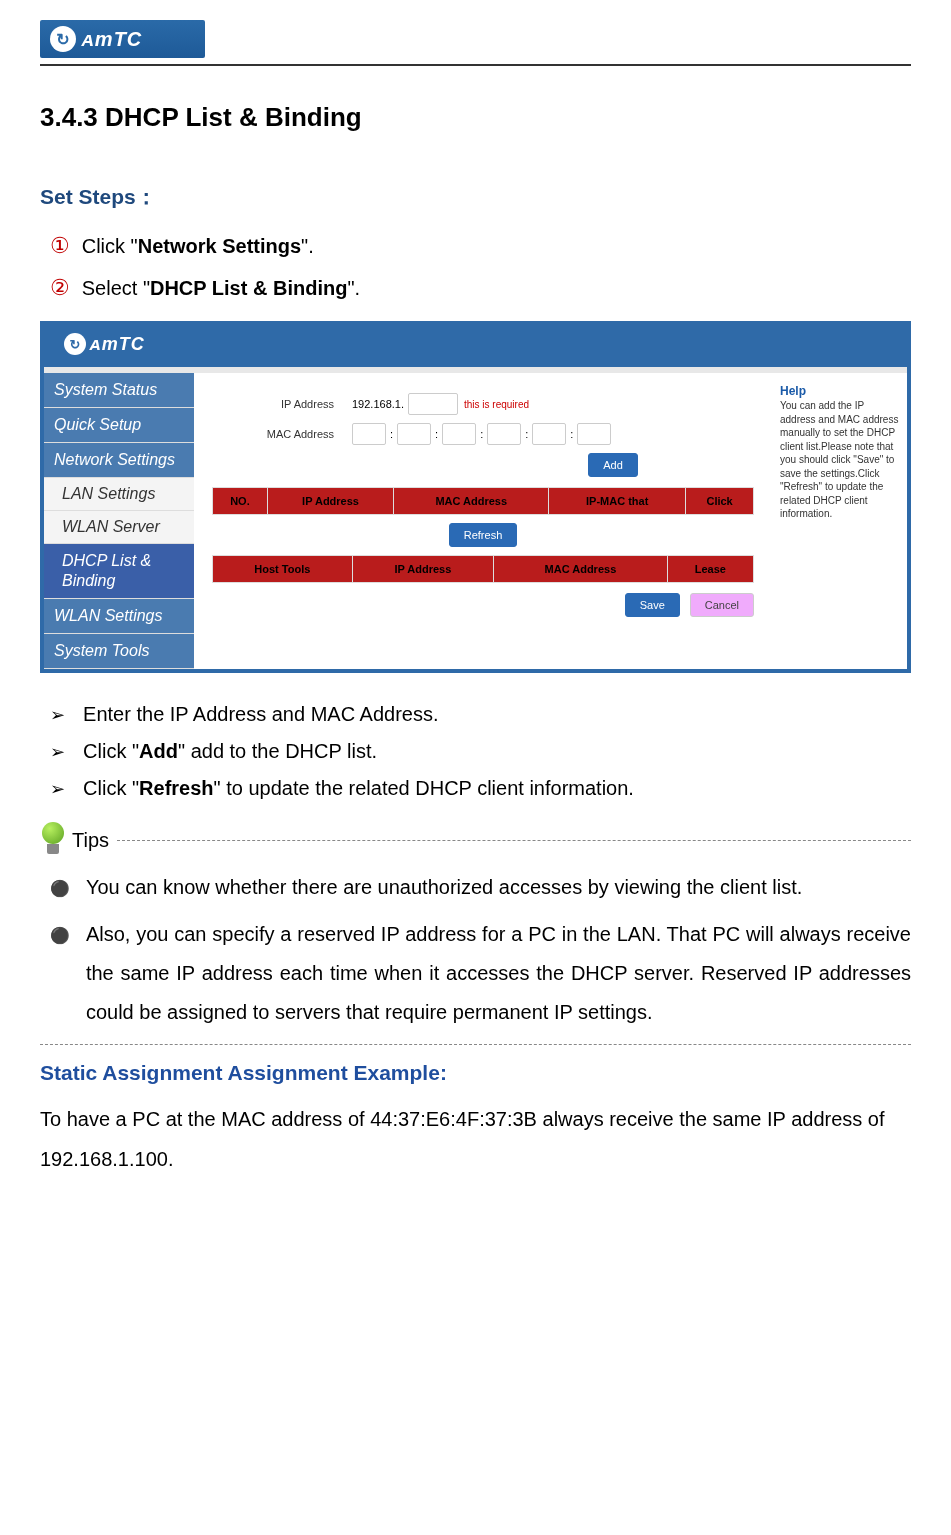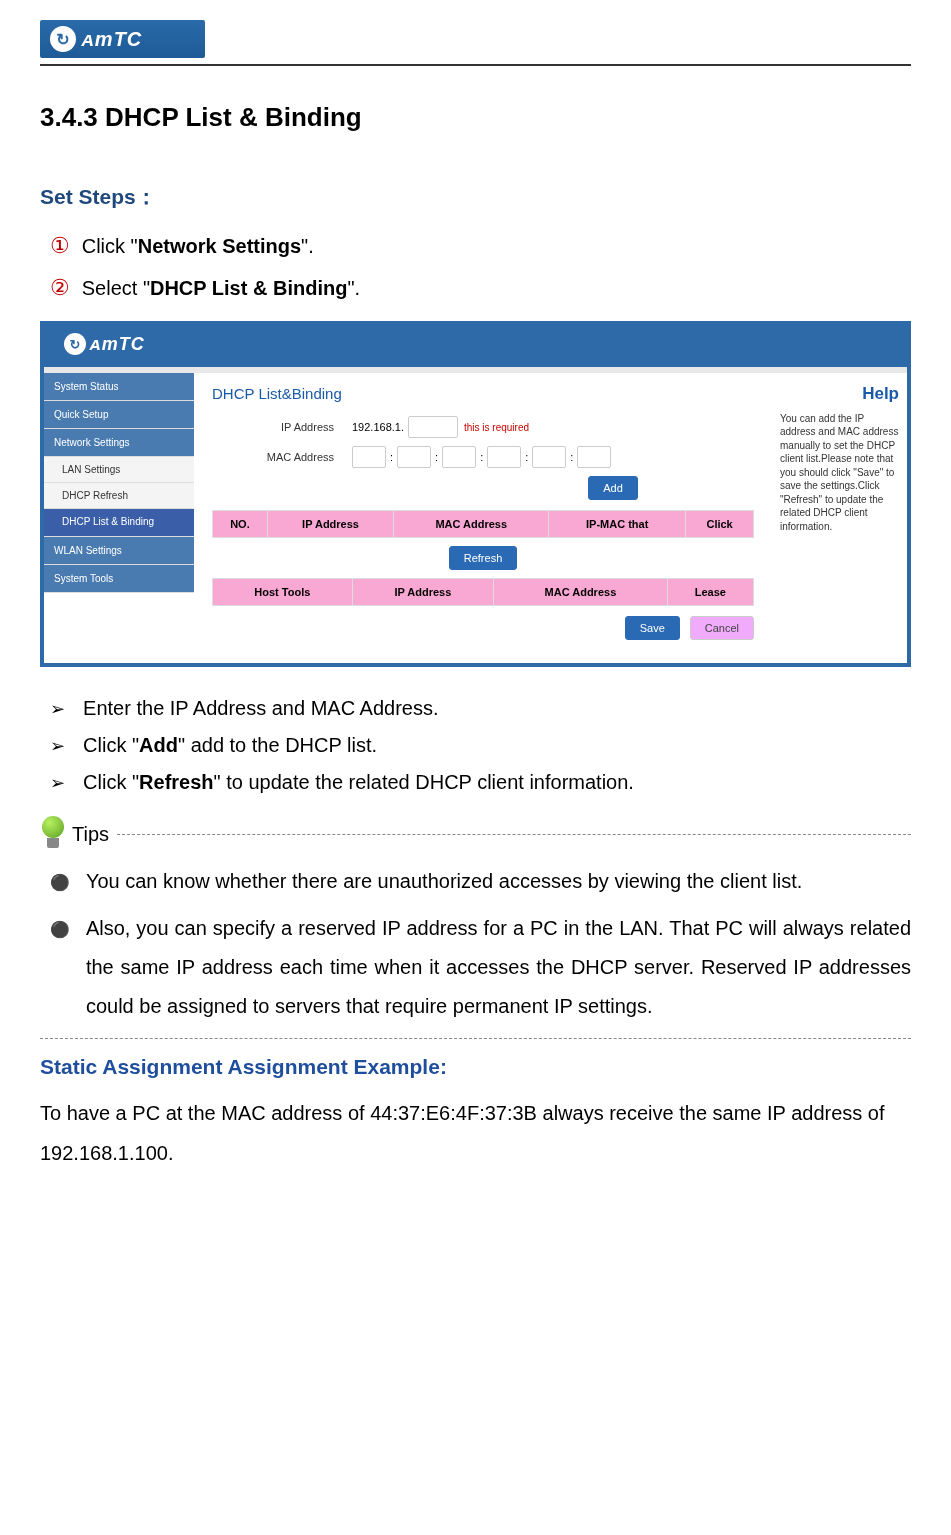--- a/index.html
+++ b/index.html
@@ -15,44 +15,44 @@
 .circled { color: #c00000; font-size: 22px; }
 .step-text { color: #000; }
 .bold { font-weight: bold; }
 .screenshot { margin: 20px 0 30px 0; border: 4px solid #2f6aa8; border-top: none; background: #fff; }
 .ss-header { background: #2f6aa8; height: 46px; display: flex; align-items: center; padding-left: 20px; }
 .ss-logo { display: flex; align-items: center; gap: 4px; }
 .ss-logo-icon { width: 22px; height: 22px; background: #fff; border-radius: 50%; display: flex; align-items: center; justify-content: center; color: #2f6aa8; font-weight: bold; font-size: 13px; }
 .ss-logo-text { color: #fff; font-style: italic; font-weight: bold; font-size: 18px; letter-spacing: 1px; }
 .ss-top-bar { background: #e8e8e8; height: 6px; }
 .ss-body { display: flex; min-height: 290px; }
-.ss-sidebar { width: 150px; background: #fff; font-size: 10px; }
+.ss-sidebar { width: 150px; background: #fff; font-size: 16px; font-style: italic; }
 .ss-sidebar-item { padding: 8px 10px; border-bottom: 1px solid #ddd; background: #4a7bb0; color: #fff; }
 .ss-sidebar-sub { padding: 7px 10px 7px 18px; border-bottom: 1px solid #ddd; background: #f4f4f4; color: #333; }
 .ss-sidebar-active { background: #3a5fa8; color: #fff; padding: 7px 10px 7px 18px; border-bottom: 1px solid #ddd; line-height: 1.25; }
 .ss-main { flex: 1; padding: 12px 18px; font-size: 11px; }
 .ss-title { color: #1a5aa8; font-size: 15px; margin-bottom: 14px; font-weight: normal; }
 .ss-row { display: flex; align-items: center; margin: 8px 0; }
 .ss-label { width: 140px; text-align: right; padding-right: 18px; color: #333; }
 .ss-ip-prefix { margin-right: 4px; }
 .ss-input { border: 1px solid #ccc; height: 22px; padding: 0 4px; border-radius: 2px; }
 .ss-ip-input { width: 50px; }
 .ss-required { color: #c00; font-size: 10px; margin-left: 6px; }
 .ss-mac-input { width: 34px; }
 .ss-mac-group { display: flex; gap: 4px; align-items: center; }
 .ss-btn-row { display: flex; justify-content: center; margin: 6px 0 10px 260px; }
 .ss-btn { padding: 5px 14px; border-radius: 3px; font-size: 11px; border: 1px solid #ccc; cursor: pointer; }
 .ss-btn-primary { background: #2a6ab5; color: #fff; border-color: #2a6ab5; }
 .ss-btn-cancel { background: #f0abfc; color: #444; }
 .ss-table { width: 100%; border-collapse: collapse; margin: 6px 0; }
-.ss-table th { border: 1px solid #ddd; padding: 7px 4px; font-size: 11px; font-weight: bold; background: #f9a8d4; }
+.ss-table th { border: 1px solid #ddd; padding: 7px 4px; font-size: 11px; font-weight: bold; background: #b91c1c; }
 .ss-refresh-row { text-align: center; margin: 8px 0; }
 .ss-save-row { display: flex; justify-content: flex-end; gap: 10px; margin-top: 10px; }
 .ss-help { width: 135px; padding: 10px 8px; font-size: 10px; color: #333; line-height: 1.35; }
-.ss-help-title { color: #1a5aa8; font-weight: bold; font-size: 17px; margin-bottom: 6px; text-align: right; }
+.ss-help-title { color: #1a5aa8; font-weight: bold; font-size: 12px; text-align: left; }
 .bullet-line { font-size: 20px; margin: 14px 0 14px 10px; display: flex; align-items: baseline; gap: 18px; }
 .arrow { font-size: 18px; color: #000; }
 .tips-row { display: flex; align-items: center; margin: 22px 0 10px 0; }
 .bulb { width: 26px; height: 36px; position: relative; margin-right: 6px; }
 .bulb-top { width: 22px; height: 22px; background: radial-gradient(circle at 35% 30%, #b8f060, #5aa020); border-radius: 50%; margin: 0 auto; }
 .bulb-base { width: 12px; height: 10px; background: #888; margin: 0 auto; border-radius: 0 0 2px 2px; }
 .tips-label { font-size: 20px; margin-right: 8px; }
 .tips-dash { flex: 1; border-top: 1.5px dashed #888; }
 .tip-bullet { font-size: 20px; margin: 8px 0 8px 10px; display: flex; align-items: baseline; gap: 16px; line-height: 1.95; }
 .dot { font-size: 16px; }
@@ -92,27 +92,26 @@
         <div class="ss-logo-text">ᴀ<span>mTC</span></div>
       </div>
     </div>
     <div class="ss-top-bar"></div>
     <div class="ss-body">
       <div class="ss-sidebar">
         <div class="ss-sidebar-item">System Status</div>
         <div class="ss-sidebar-item">Quick Setup</div>
         <div class="ss-sidebar-item">Network Settings</div>
         <div class="ss-sidebar-sub">LAN Settings</div>
-        <div class="ss-sidebar-sub">DHCP Refresh</div>
+        <div class="ss-sidebar-sub">WLAN Server</div>
         <div class="ss-sidebar-active">DHCP List &amp; Binding</div>
         <div class="ss-sidebar-item">WLAN Settings</div>
         <div class="ss-sidebar-item">System Tools</div>
       </div>
       <div class="ss-main">
-        <div class="ss-title">DHCP List&amp;Binding</div>
         <div class="ss-row">
           <div class="ss-label">IP Address</div>
           <span class="ss-ip-prefix">192.168.1.</span>
           <input class="ss-input ss-ip-input" style="">
           <span class="ss-required">this is required</span>
         </div>
         <div class="ss-row">
           <div class="ss-label">MAC Address</div>
           <div class="ss-mac-group">
             <input class="ss-input ss-mac-input" style="">:<input class="ss-input ss-mac-input" style="">:<input class="ss-input ss-mac-input" style="">:<input class="ss-input ss-mac-input" style="">:<input class="ss-input ss-mac-input" style="">:<input class="ss-input ss-mac-input" style="">
@@ -178,21 +177,21 @@
     <span class="tips-label">Tips</span>
     <div class="tips-dash"></div>
   </div>
 
   <div class="tip-bullet">
     <span class="dot">⚫</span>
     <span class="tip-text">You can know whether there are unauthorized accesses by viewing the client list.</span>
   </div>
   <div class="tip-bullet">
     <span class="dot">⚫</span>
-    <span class="tip-text">Also, you can specify a reserved IP address for a PC in the LAN. That PC will always related the same IP address each time when it accesses the DHCP server. Reserved IP addresses could be assigned to servers that require permanent IP settings.</span>
+    <span class="tip-text">Also, you can specify a reserved IP address for a PC in the LAN. That PC will always receive the same IP address each time when it accesses the DHCP server. Reserved IP addresses could be assigned to servers that require permanent IP settings.</span>
   </div>
 
   <div class="dash-full"></div>
 
   <div class="example-title">Static Assignment Assignment Example:</div>
   <div class="example-text">To have a PC at the MAC address of 44:37:E6:4F:37:3B always receive the same IP address of 192.168.1.100.</div>
 
 </div>
 
 </body></html>

